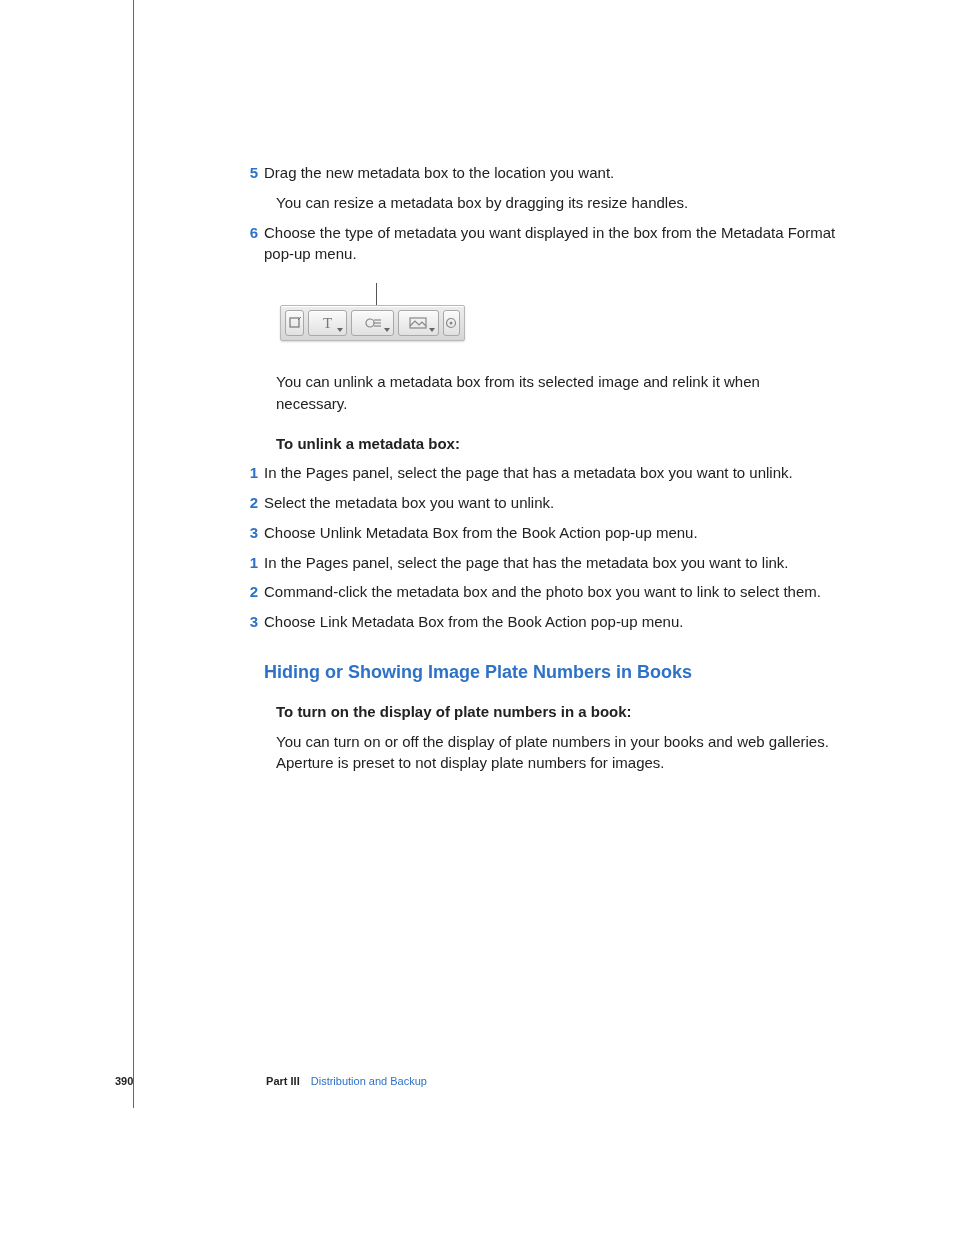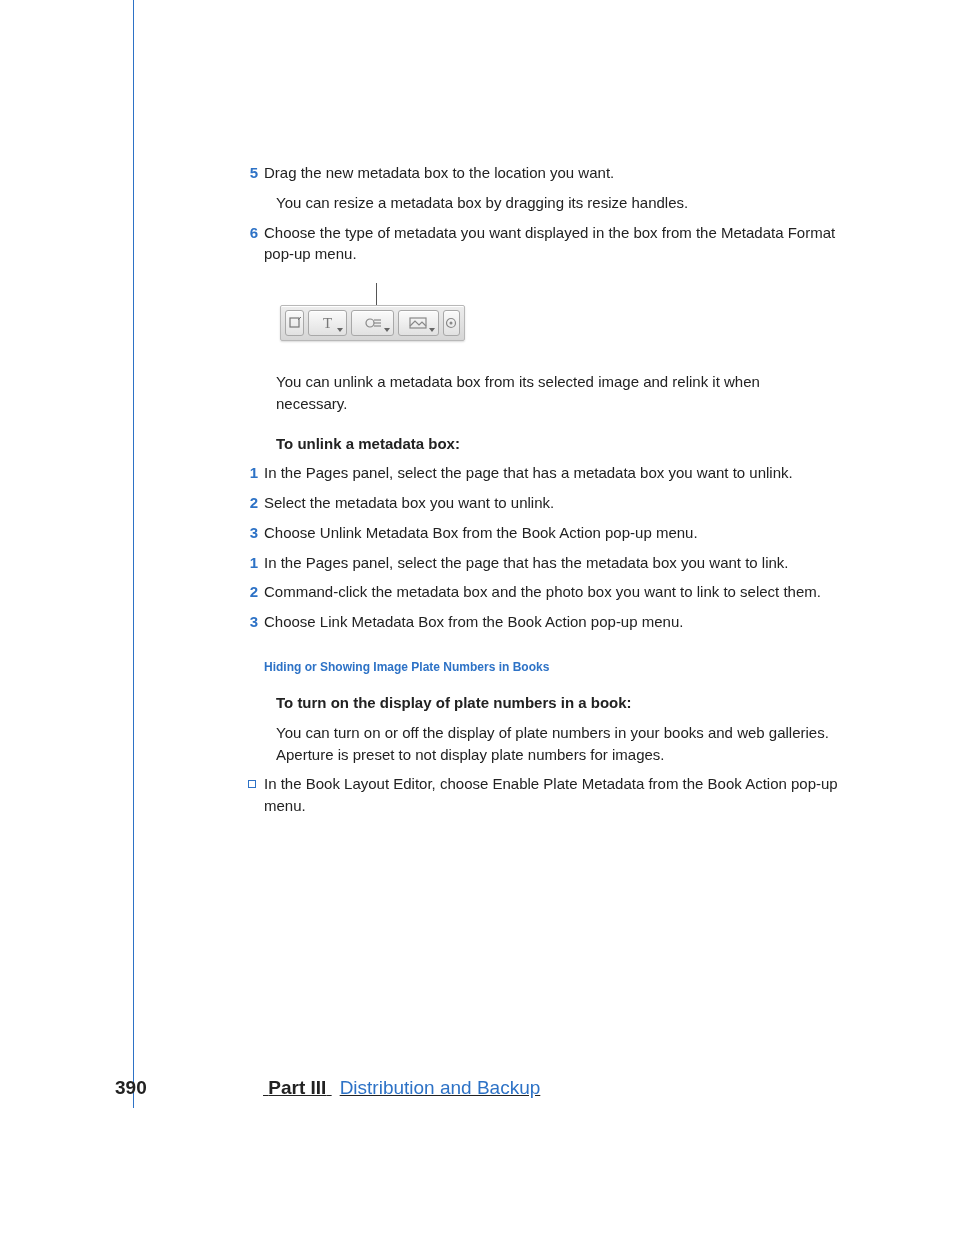--- a/index.html
+++ b/index.html
@@ -46,21 +46,21 @@
   .step .txt {
     display:block;
   }
   .para {
     margin:8px 12px;
   }
   .strong { font-weight:700; }
   .sect-head {
     color:#2d72c6;
     font-weight:600;
-    font-size:12px;
+    font-size:18px;
     margin-top:26px;
     margin-bottom:12px;
   }
   .bullet {
     position:relative;
     margin-top:6px;
   }
   .bullet .sq {
     position:absolute;
     left:-16px;
@@ -125,22 +125,21 @@
     right:3px;
     bottom:3px;
   }
   .ico-svg { display:block; }
   
   .footer {
     position:absolute;
     top:1074px;
     left:115px;
     width:720px;
-    font-size:19px;
-    text-decoration:underline;
+    font-size:11px;
   }
   .footer .pn { font-weight:700; color:#222; display:inline-block; width:148px;}
   .footer .part { font-weight:700; color:#222; }
   .footer .chap { color:#2d72c6; margin-left:8px;}
 </style>
 </head>
 <body>
 
 <div class="page">
   <div class="rule"></div>
@@ -222,24 +221,20 @@
     </div>
     <div class="step">
       <span class="num">3</span>
       <span class="txt">Choose Link Metadata Box from the Book Action pop-up menu.</span>
     </div>
 
     <div class="sect-head">Hiding or Showing Image Plate Numbers in Books</div>
     <div class="para strong" style="margin-top:16px;">To turn on the display of plate numbers in a book:</div>
 
     <div class="para" style="margin-top:2px;">You can turn on or off the display of plate numbers in your books and web galleries. Aperture is preset to not display plate numbers for images.</div>
-    <div class="bullet">
-      <span class="sq"></span>
-      <span>In the Book Layout Editor, choose Enable Plate Metadata from the Book Action pop-up menu.</span>
-    </div>
 
   </div>
 
   <div class="footer">
     <span class="pn">390</span>
     <span class="part">Part III</span>
     <span class="chap">Distribution and Backup</span>
   </div>
 </div>
 

